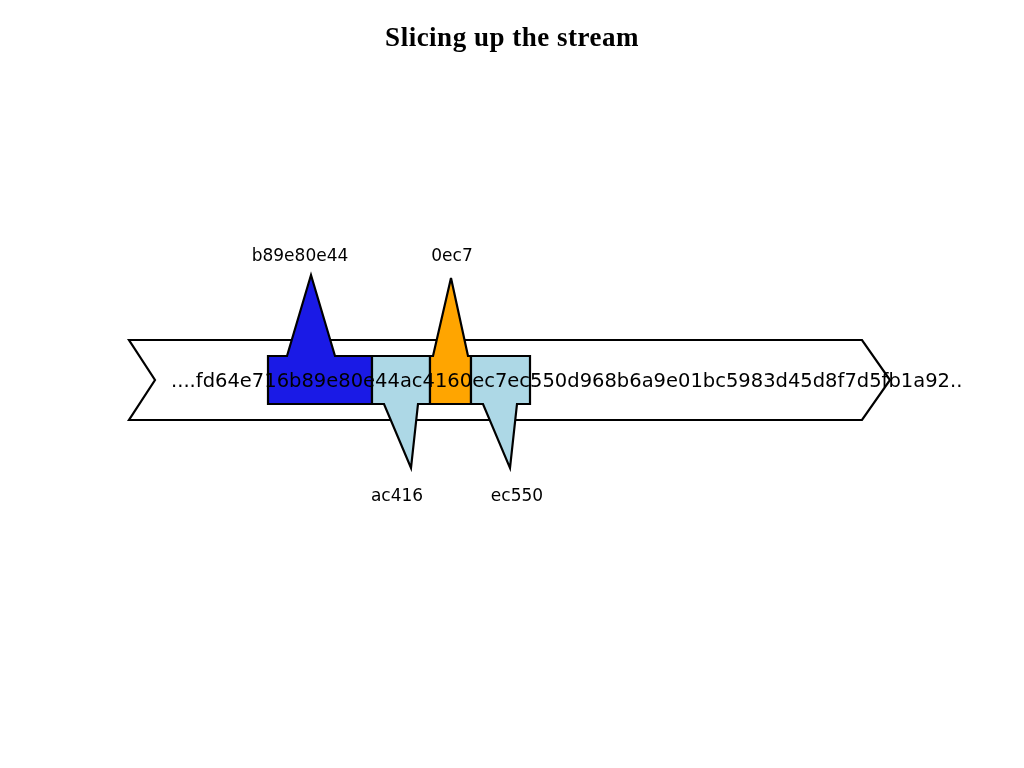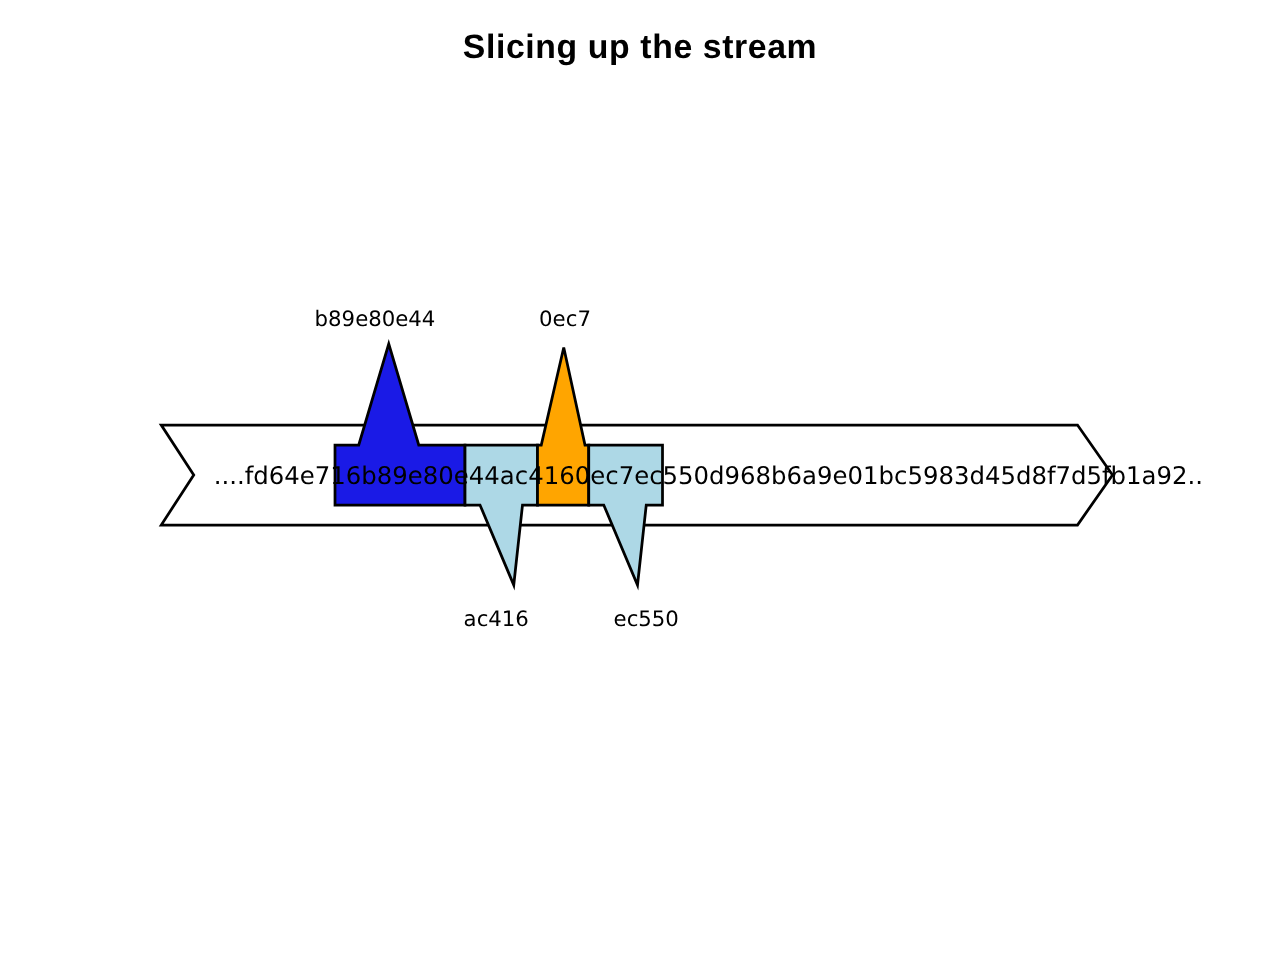--- a/index.html
+++ b/index.html
@@ -20,21 +20,21 @@
     top: 0;
     width: 1024px;
     height: 768px;
   }
   .title {
     position: absolute;
     left: 0;
     top: 22px;
     width: 1024px;
     text-align: center;
-    font-family: Liberation Sans, sans-serif;
+    font-family: Liberation Serif, serif;
     font-weight: bold;
     font-size: 27px;
     letter-spacing: 0.5px;
     color: #000000;
   }
   svg text {
     font-family: "DejaVu Sans", sans-serif;
     fill: #000000;
   }
   .stream-char {

